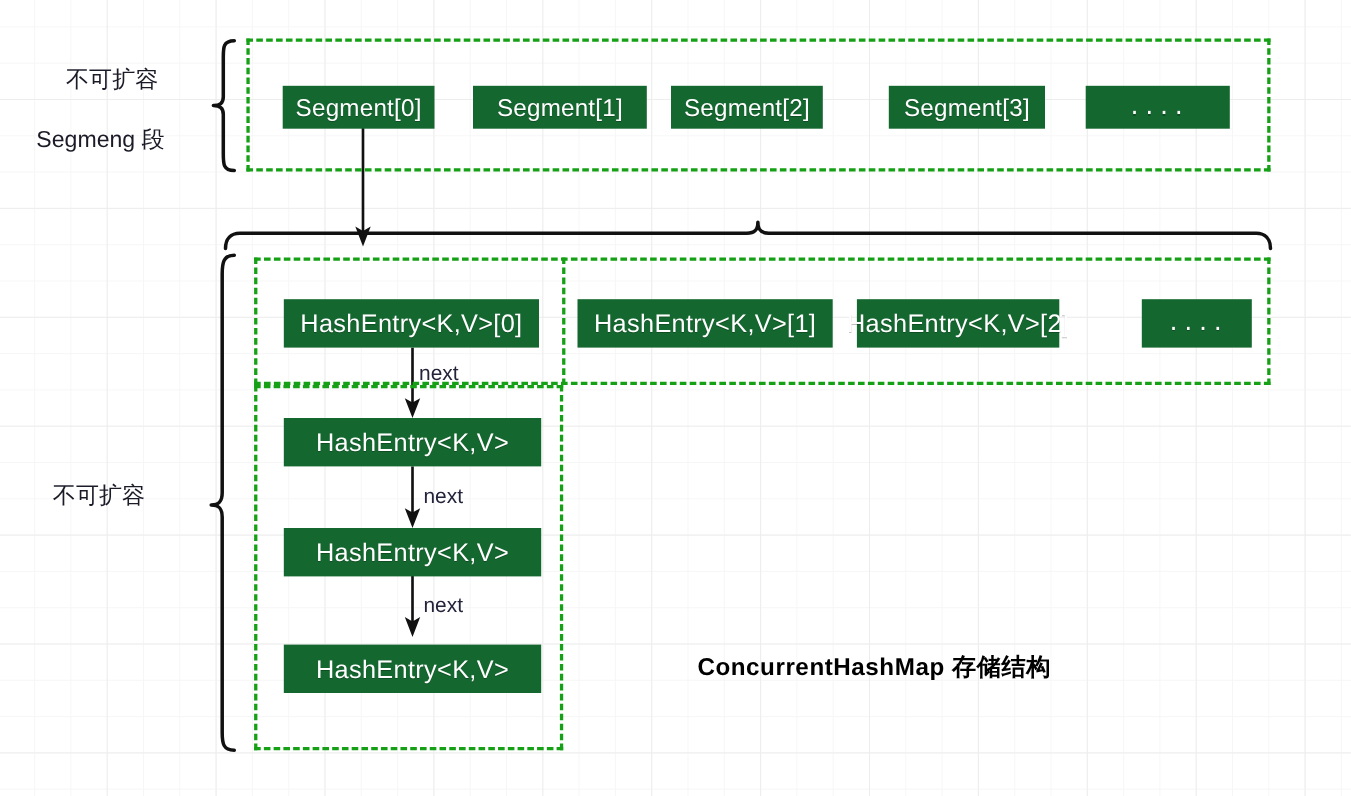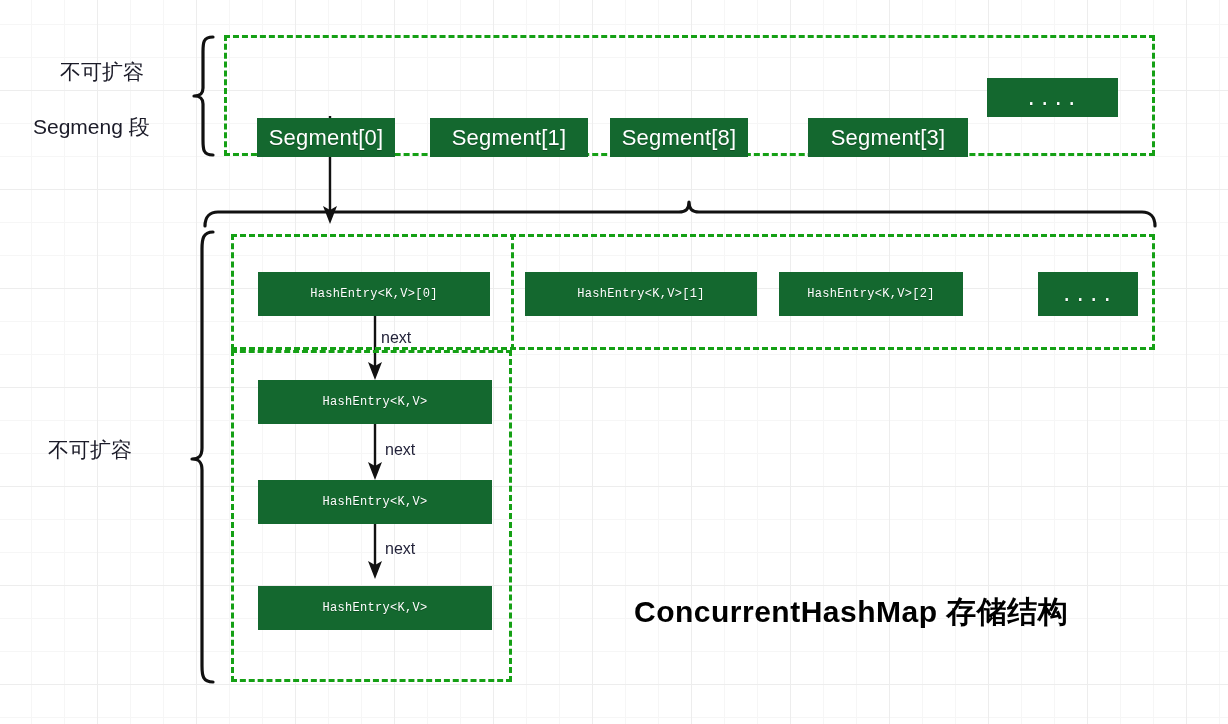--- a/index.html
+++ b/index.html
@@ -36,25 +36,24 @@
     align-items:center;
     justify-content:center;
     box-sizing:border-box;
     white-space:nowrap;
     text-shadow:0 1px 0 rgba(0,0,0,.25);
   }
   .gbox.seg{
     font-family:"Liberation Sans","DejaVu Sans",sans-serif;
     font-size:22px;
     letter-spacing:.2px;
-    margin-top:40px;
   }
   .gbox.entry{
-    font-family:Liberation Mono, monospace;
-    font-size:12px;
+    font-family:Liberation Sans, sans-serif;
+    font-size:23px;
     letter-spacing:.3px;
   }
   .gbox.dots{
     font-family:"DejaVu Sans Mono","Liberation Mono",monospace;
     font-size:19px;
     letter-spacing:2px;
   }
 
   
   .dashbox{
@@ -73,27 +72,27 @@
   .label{
     position:absolute;
     color:#1b1b28;
     white-space:nowrap;
   }
   .label.cn{
     font-size:21px;
     font-family:"Liberation Sans","DejaVu Sans",sans-serif;
   }
   .label.small{
-    font-size:16px;
+    font-size:19px;
     color:#23233a;
     font-family:"Liberation Sans","DejaVu Sans",sans-serif;
   }
   .title{
     position:absolute;
-    font-size:30px;
+    font-size:22px;
     font-weight:bold;
     color:#000000;
     white-space:nowrap;
     font-family:"Liberation Sans","DejaVu Sans",sans-serif;
     letter-spacing:.5px;
   }
 
   svg.overlay{
     position:absolute;
     left:0;top:0;
@@ -127,22 +126,22 @@
     <path fill="#111111" stroke="none" d="M375,579 L368,561 L375,565 L382,561 Z"></path>
   </svg>
 
   <div class="label cn" style="left:60px;top:58px;">不可扩容</div>
   <div class="label cn" style="left:33px;top:113px;text-align:right;">Segmeng 段</div>
 
   <div class="dashbox" style="left:224px;top:35px;width:931px;height:121px;"></div>
 
   <div class="gbox seg" style="left:257px;top:78px;width:138px;height:39px;">Segment[0]</div>
   <div class="gbox seg" style="left:430px;top:78px;width:158px;height:39px;">Segment[1]</div>
-  <div class="gbox seg" style="left:610px;top:78px;width:138px;height:39px;">Segment[8]</div>
-  <div class="gbox seg" style="left:808px;top:78px;width:160px;height:39px;">Segment[3]</div>
+  <div class="gbox seg" style="left:610px;top:78px;width:138px;height:39px;">Segment[2]</div>
+  <div class="gbox seg" style="left:808px;top:78px;width:142px;height:39px;">Segment[3]</div>
   <div class="gbox dots" style="left:987px;top:78px;width:131px;height:39px;">....</div>
 
 
   <div class="dashbox" style="left:231px;top:234px;width:924px;height:116px;"></div>
   <div class="dashline-v" style="left:511px;top:234px;height:116px;"></div>
 
   <div class="gbox entry" style="left:258px;top:272px;width:232px;height:44px;">HashEntry&lt;K,V&gt;[0]</div>
   <div class="gbox entry" style="left:525px;top:272px;width:232px;height:44px;">HashEntry&lt;K,V&gt;[1]</div>
   <div class="gbox entry" style="left:779px;top:272px;width:184px;height:44px;">HashEntry&lt;K,V&gt;[2]</div>
   <div class="gbox dots" style="left:1038px;top:272px;width:100px;height:44px;">....</div>

